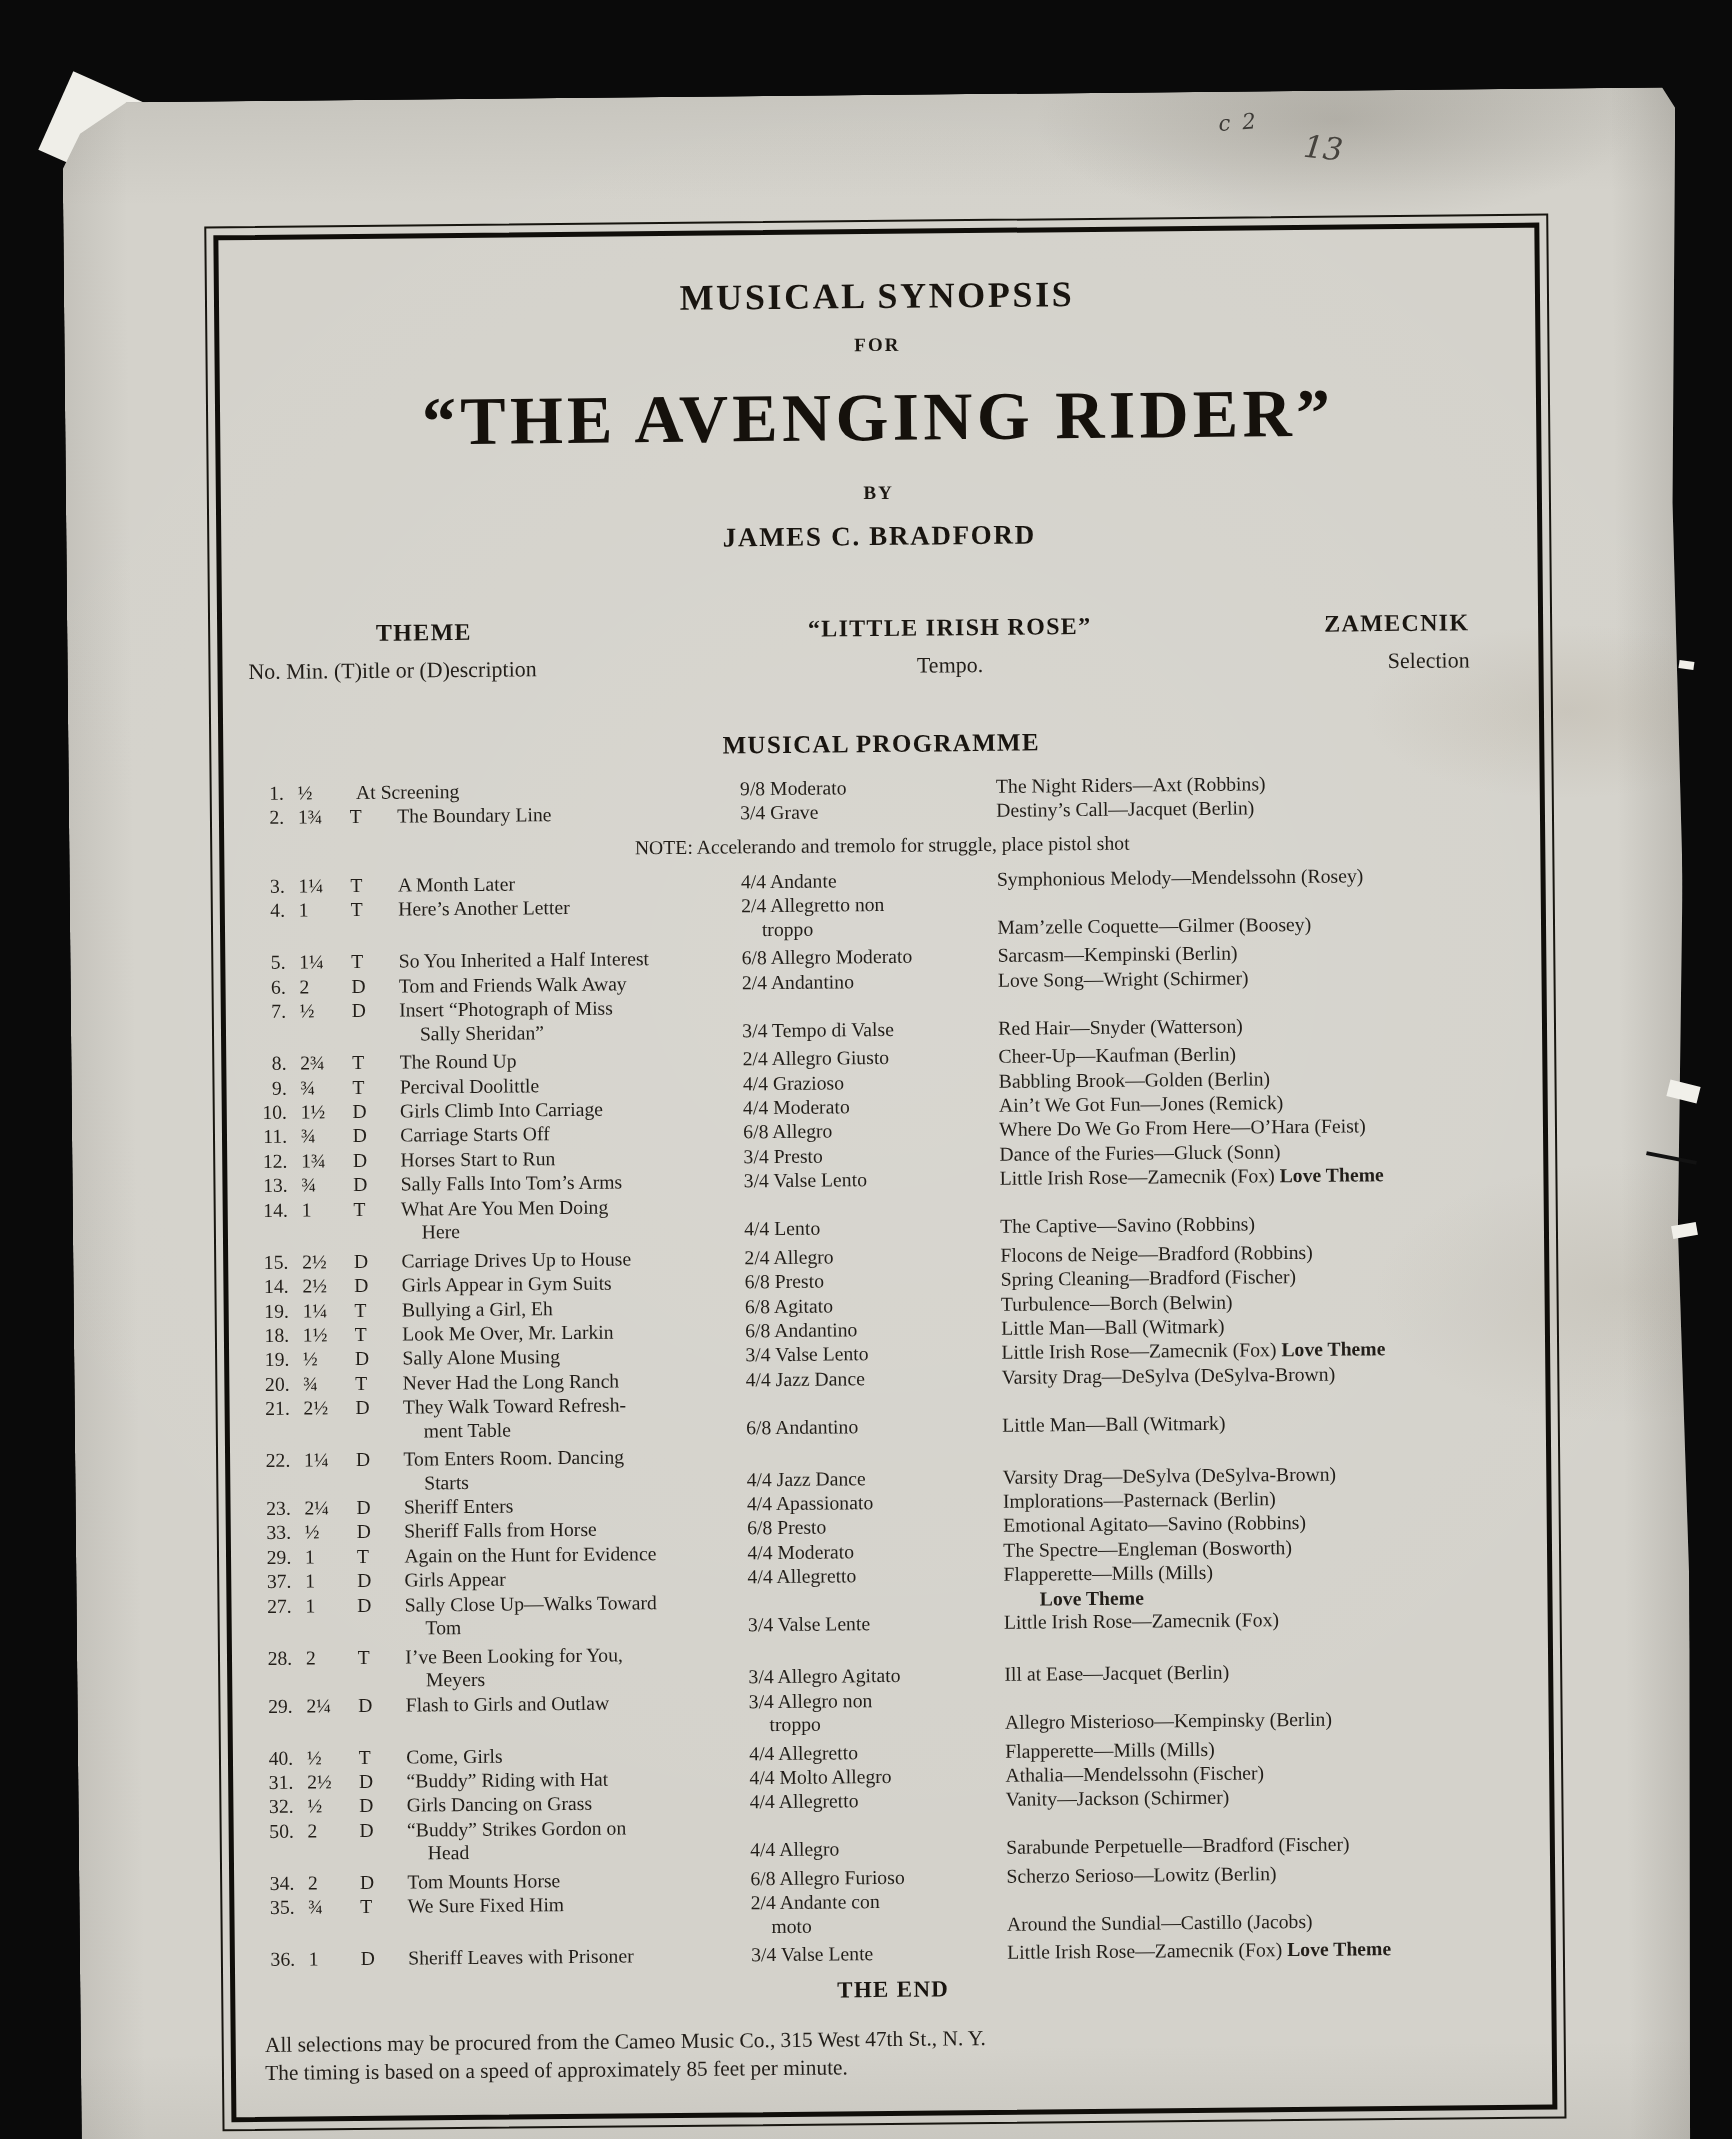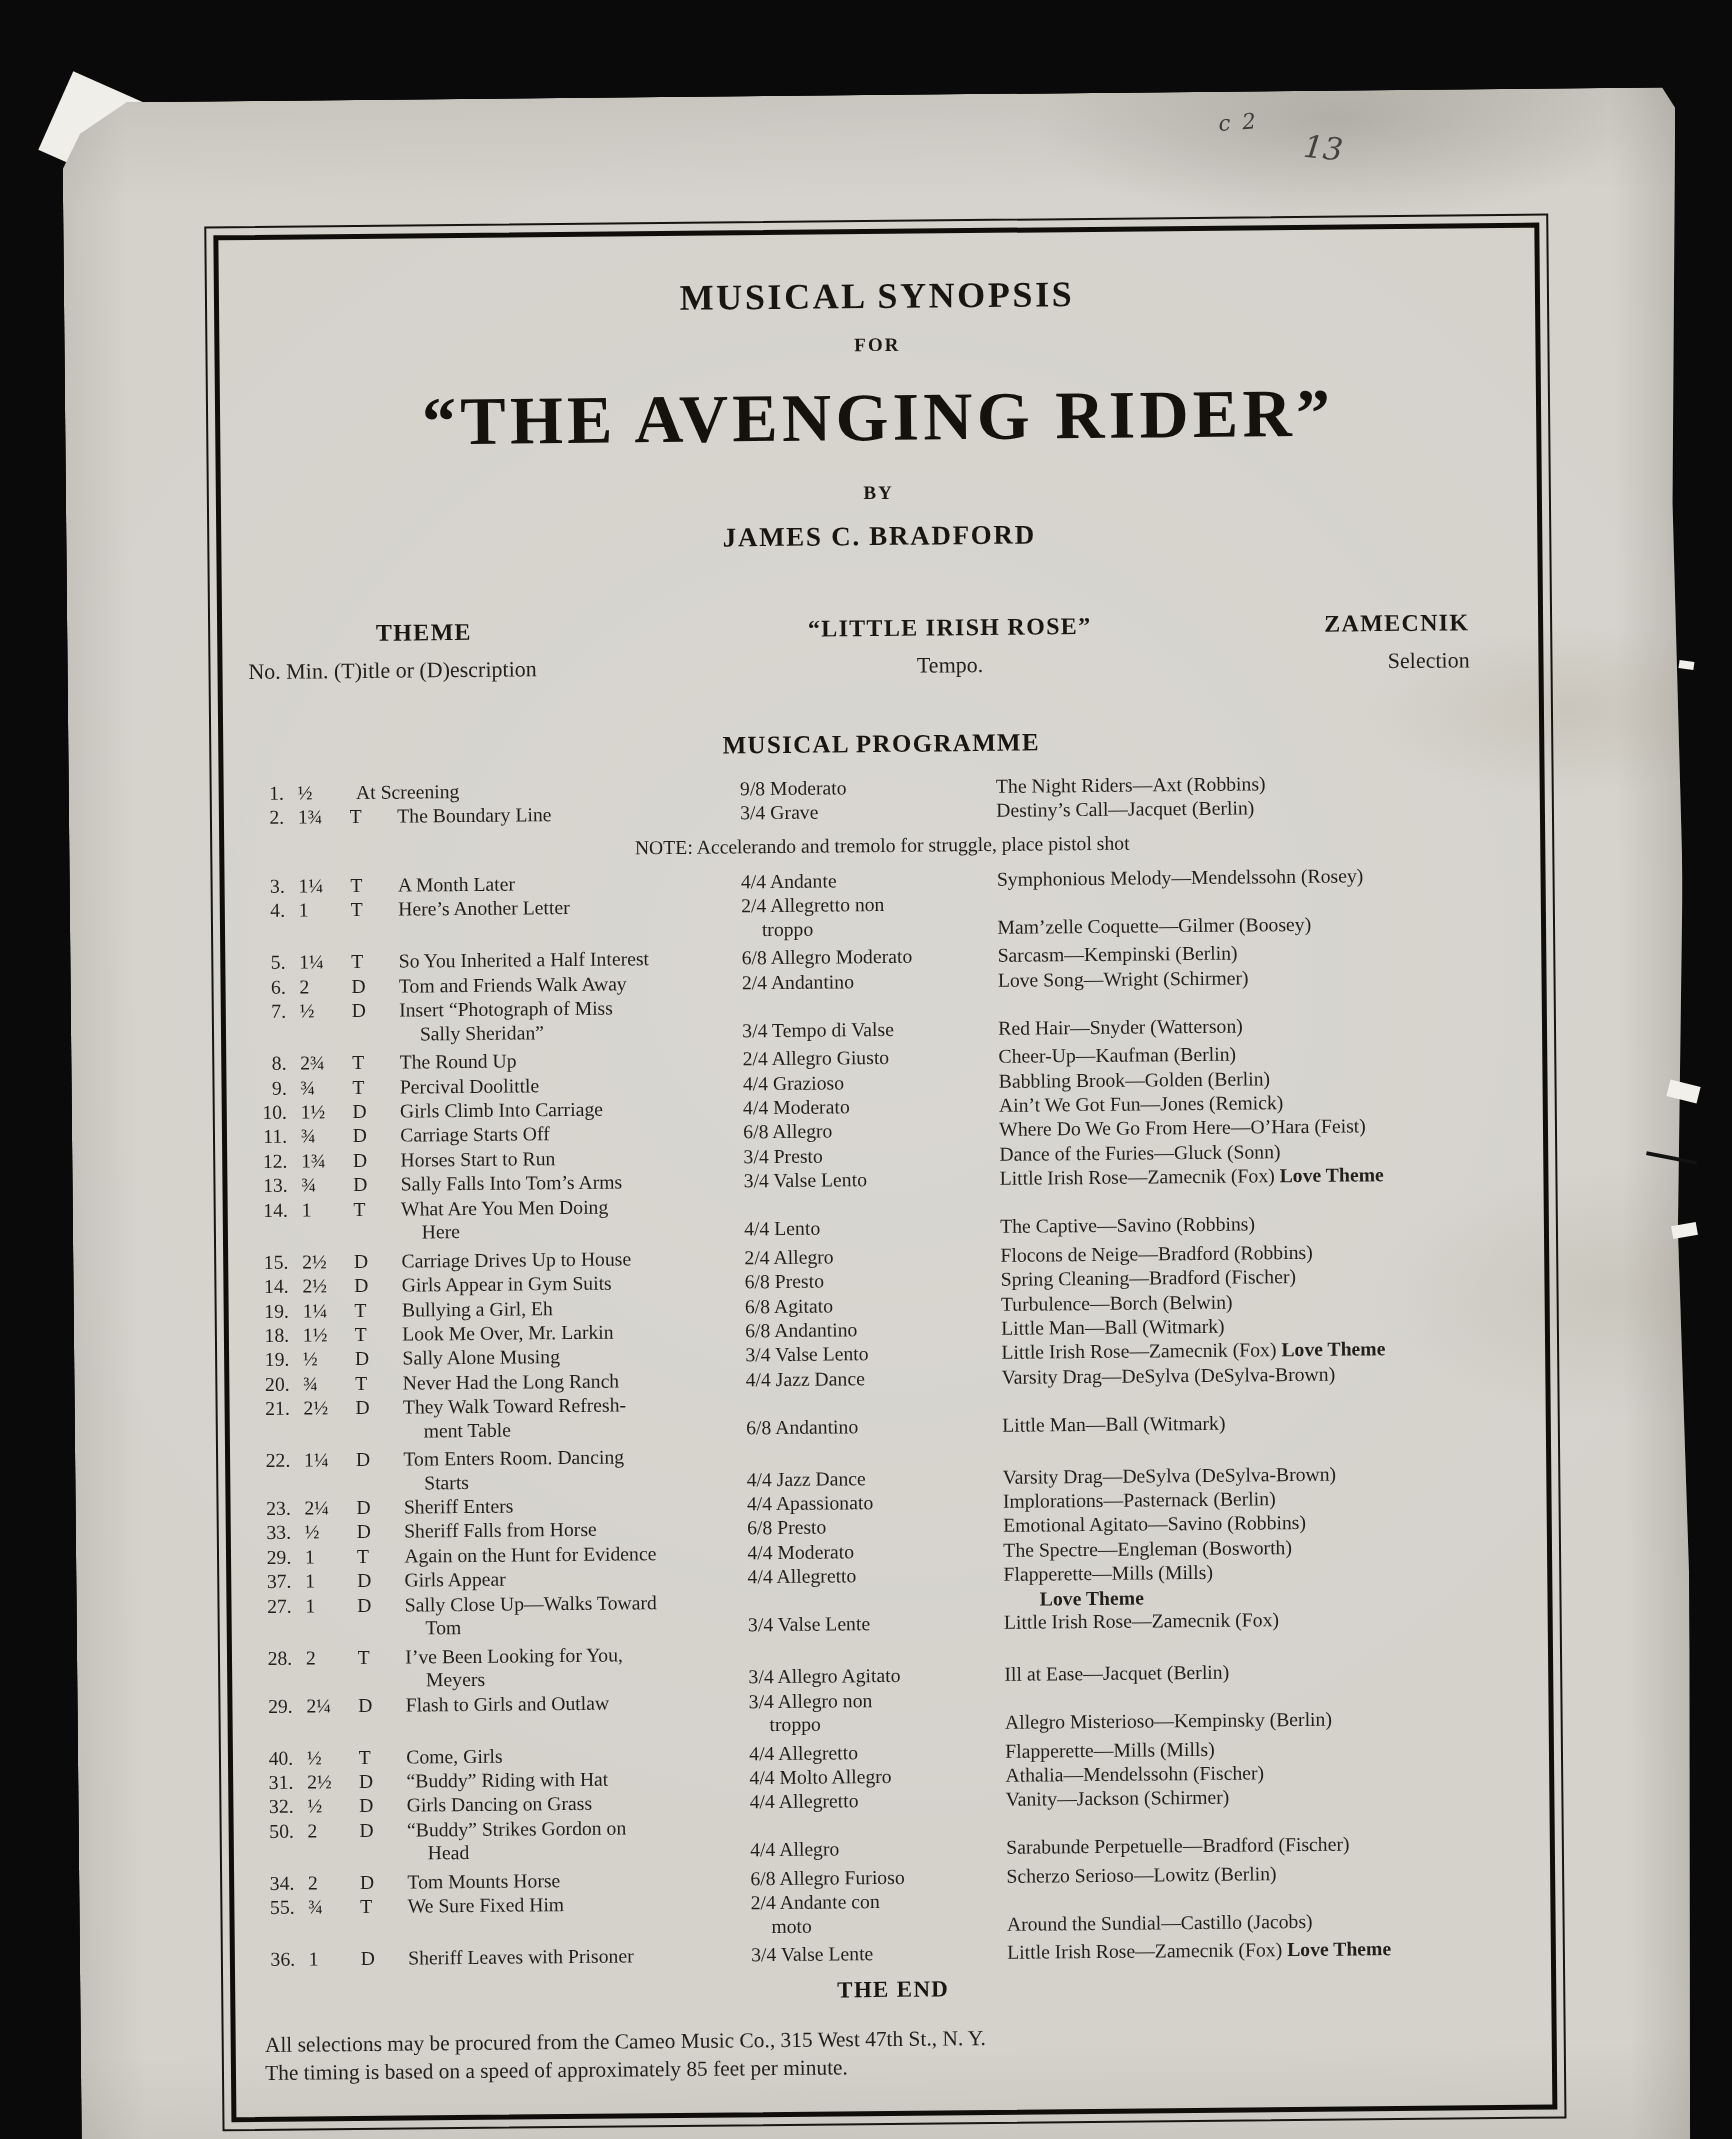--- a/index.html
+++ b/index.html
@@ -504,21 +504,21 @@
               <div class="c-no">34.</div>
               <div class="c-min">2</div>
               <div class="c-td">D</div>
               <div class="c-title">Tom Mounts Horse</div>
               <div class="c-tempo">6/8 Allegro Furioso</div>
               <div class="c-sel">
                 <div>Scherzo Serioso—Lowitz (Berlin)</div>
               </div>
             </div>
             <div class="prow">
-              <div class="c-no">55.</div>
+              <div class="c-no">35.</div>
               <div class="c-min">¾</div>
               <div class="c-td">T</div>
               <div class="c-title">We Sure Fixed Him</div>
               <div class="c-tempo">2/4 Andante con
 moto</div>
               <div class="c-sel">
                 <div>Around the Sundial—Castillo (Jacobs)</div>
               </div>
             </div>
             <div class="prow gap">

